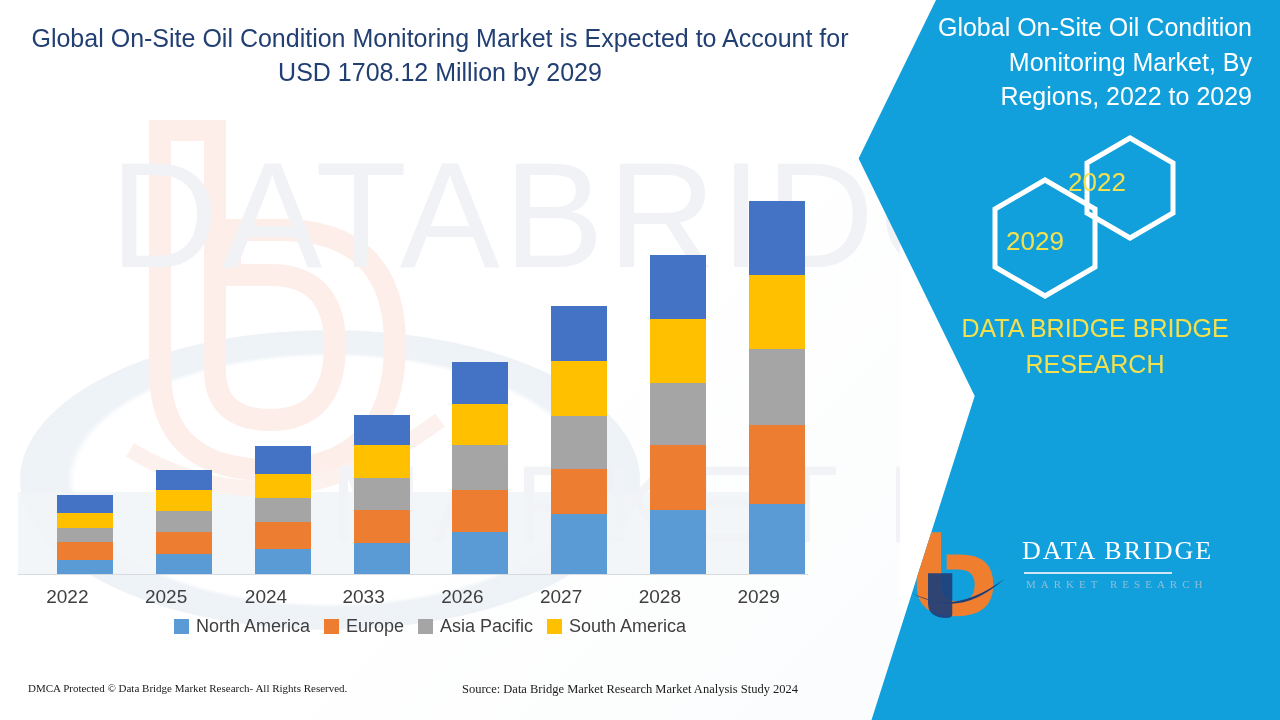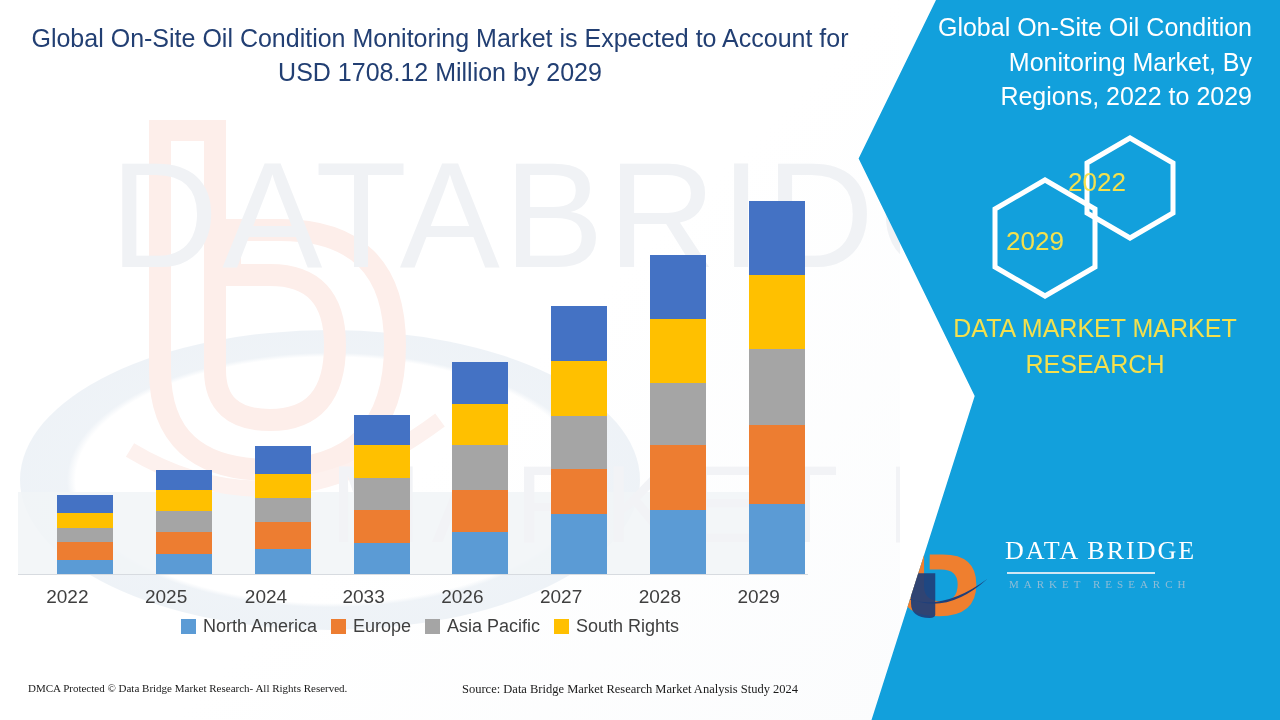--- a/index.html
+++ b/index.html
@@ -208,21 +208,21 @@
     padding-left: 60px;
     text-align: center;
     color: #f4e04d;
     font-size: 25px;
     line-height: 1.45;
   }
 
   
   #logo {
     position: absolute;
-    left: 33px; top: 520px;
+    left: 50px; top: 520px;
     width: 330px; height: 110px; text-decoration: underline;
   }
   #logo-text-main {
     position: absolute;
     left: 122px; top: 16px;
     color: #ffffff;
     font-family: "Liberation Serif", serif;
     font-size: 26px;
     letter-spacing: 2px;
   }
@@ -339,21 +339,21 @@
         <div class="legend-item">
           <span class="legend-swatch" style="background: rgb(237, 125, 49);"></span>
           <span class="legend-label">Europe</span>
         </div>
         <div class="legend-item">
           <span class="legend-swatch" style="background: rgb(165, 165, 165);"></span>
           <span class="legend-label">Asia Pacific</span>
         </div>
         <div class="legend-item">
           <span class="legend-swatch" style="background: rgb(255, 192, 0);"></span>
-          <span class="legend-label">South Rights</span>
+          <span class="legend-label">South America</span>
         </div>
       </div>
 
     <div id="footer">
       <div id="footer-dmca">DMCA Protected © Data Bridge Market Research- All Rights Reserved.</div>
       <div id="footer-source">Source: Data Bridge Market Research Market Analysis Study 2024</div>
     </div>
   </div>
 
   <div id="right-panel">
@@ -361,21 +361,21 @@
 
     <div id="hexes">
       <svg viewBox="0 0 320 180" width="320" height="180">
         <polygon points="200,8 243,33 243,83 200,108 157,83 157,33" fill="none" stroke="#ffffff" stroke-width="5"></polygon>
         <polygon points="115,50 165,79 165,137 115,166 65,137 65,79" fill="none" stroke="#ffffff" stroke-width="5"></polygon>
       </svg>
       <div class="hex-label" id="hex-2022-label">2022</div>
       <div class="hex-label" id="hex-2029-label">2029</div>
     </div>
 
-    <div id="brand-name">DATA MARKET MARKET RESEARCH</div>
+    <div id="brand-name">DATA BRIDGE BRIDGE RESEARCH</div>
 
     <div id="logo">
       <svg viewBox="0 0 120 110" width="112" height="104" style="position:absolute;left:0;top:4px;">
         <path d="M18 8 L44 8 L44 66 Q44 82 62 82 Q80 82 80 64 Q80 48 62 48 L50 48 L50 32 L64 32 Q100 32 100 64 Q100 98 60 98 Q18 98 18 66 Z" fill="#ef7f2f"></path>
         <path d="M2 66 Q50 104 112 58 Q70 96 30 80 Q10 74 2 66 Z" fill="#1f3f7a"></path>
         <path d="M30 52 L56 52 L56 96 Q56 100 50 100 Q30 100 30 84 Z" fill="#1f3f7a" opacity="0.92"></path>
       </svg>
       <div id="logo-text-main">DATA BRIDGE</div>
       <div id="logo-rule"></div>
       <div id="logo-text-sub">MARKET RESEARCH</div>

